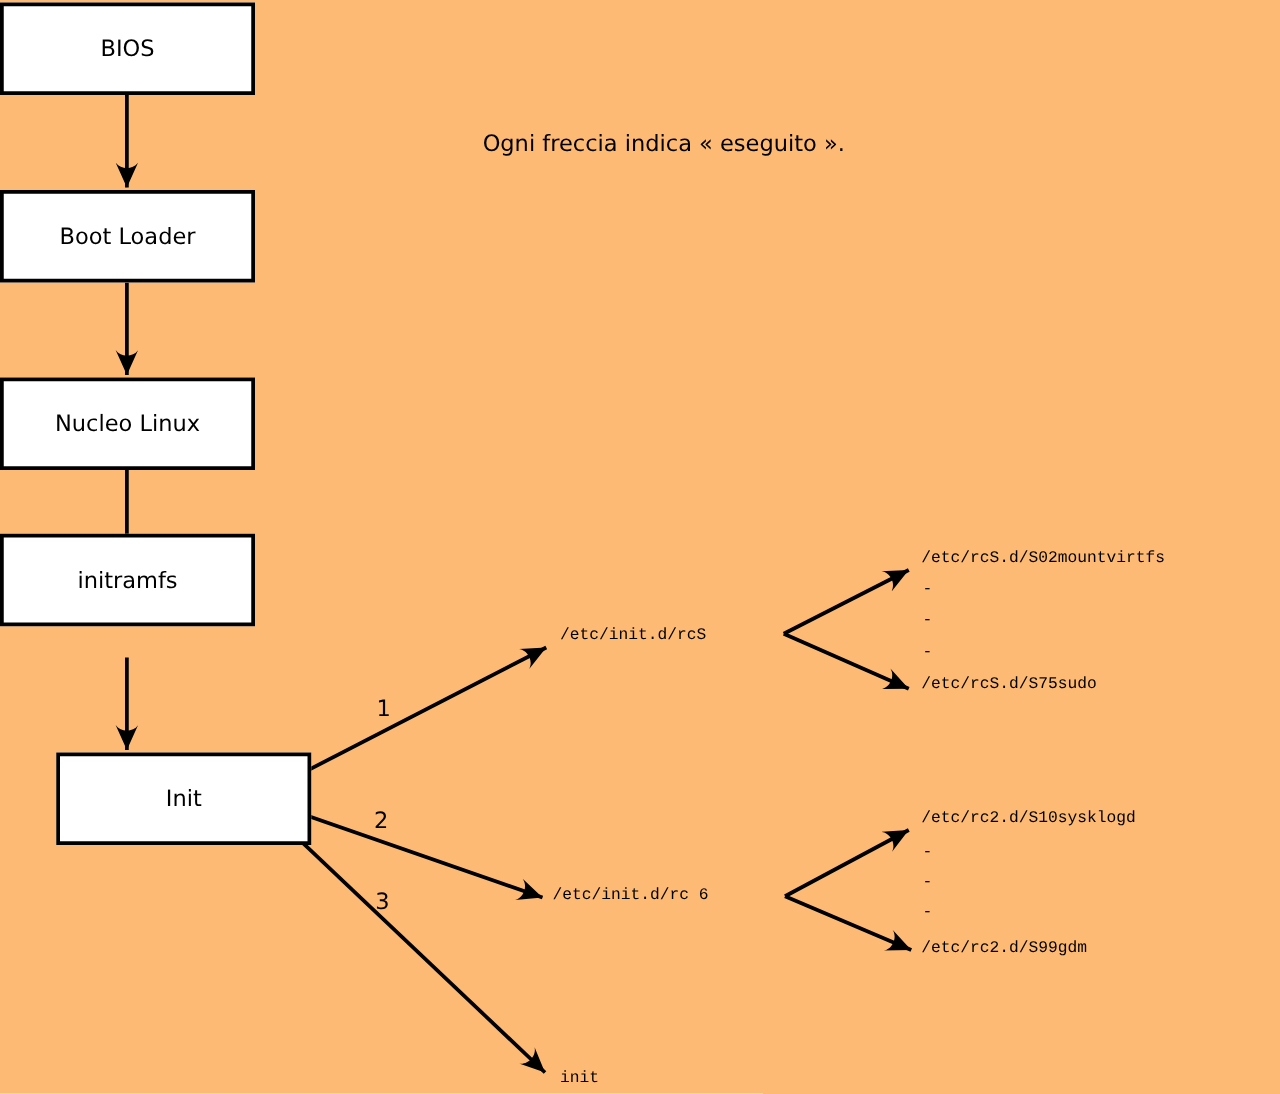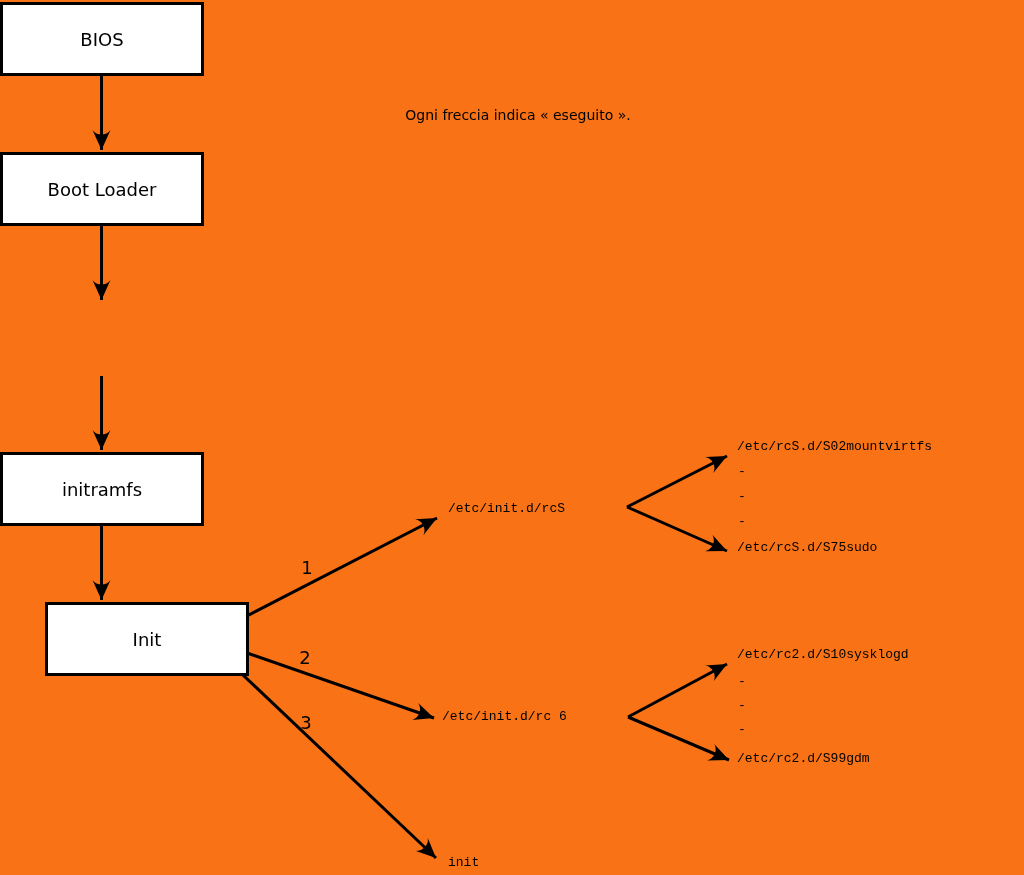--- a/index.html
+++ b/index.html
@@ -4,21 +4,21 @@
 <style>
   html, body {
     margin: 0;
     padding: 0;
     background: #ffffff;
   }
   #canvas {
     position: relative;
     width: 1024px;
     height: 875px;
-    background: #f97316;
+    background: #fdba74;
     font-family: "DejaVu Sans", "Liberation Sans", sans-serif;
     color: #000000;
     overflow: hidden;
   }
   #arrows {
     position: absolute;
     left: 0;
     top: 0;
     width: 1024px;
     height: 875px;
@@ -33,21 +33,22 @@
     box-sizing: border-box;
     display: flex;
     align-items: center;
     justify-content: center;
     font-size: 18px;
   }
   .caption {
     position: absolute;
     transform: translate(-50%, -50%);
     white-space: nowrap;
-    font-size: 14px;
+    font-size: 18px;
+    margin-left: 13px;
   }
   .num-label {
     position: absolute;
     transform: translate(-50%, -50%);
     font-size: 18px;
   }
   .mono-label {
     position: absolute;
     transform: translateY(-50%);
     white-space: nowrap;
@@ -83,21 +84,24 @@
     <line x1="628" y1="717" x2="727" y2="664" stroke="#000000" stroke-width="3" marker-end="url(#ah)"></line>
     <line x1="628" y1="717" x2="729" y2="760" stroke="#000000" stroke-width="3" marker-end="url(#ah)"></line>
   </svg>
 
   <div class="node-box" style="top:2px;">
     <span>BIOS</span>
   </div>
   <div class="node-box" style="top:152px;">
     <span>Boot Loader</span>
   </div>
-  <div class="node-box" style="top:452px;">
+  <div class="node-box" style="top:302px;">
+    <span>Nucleo Linux</span>
+  </div>
+  <div class="node-box" style="top:427px;">
     <span>initramfs</span>
   </div>
   <div class="node-box" style="top:602px;margin-left:45px;">
     <span>Init</span>
   </div>
 
   <div class="caption" style="left:518px; top:115px;">Ogni freccia indica « eseguito ».</div>
 
   <div class="num-label" style="left:307px; top:567px;">1</div>
   <div class="num-label" style="left:305px; top:657px;">2</div>

